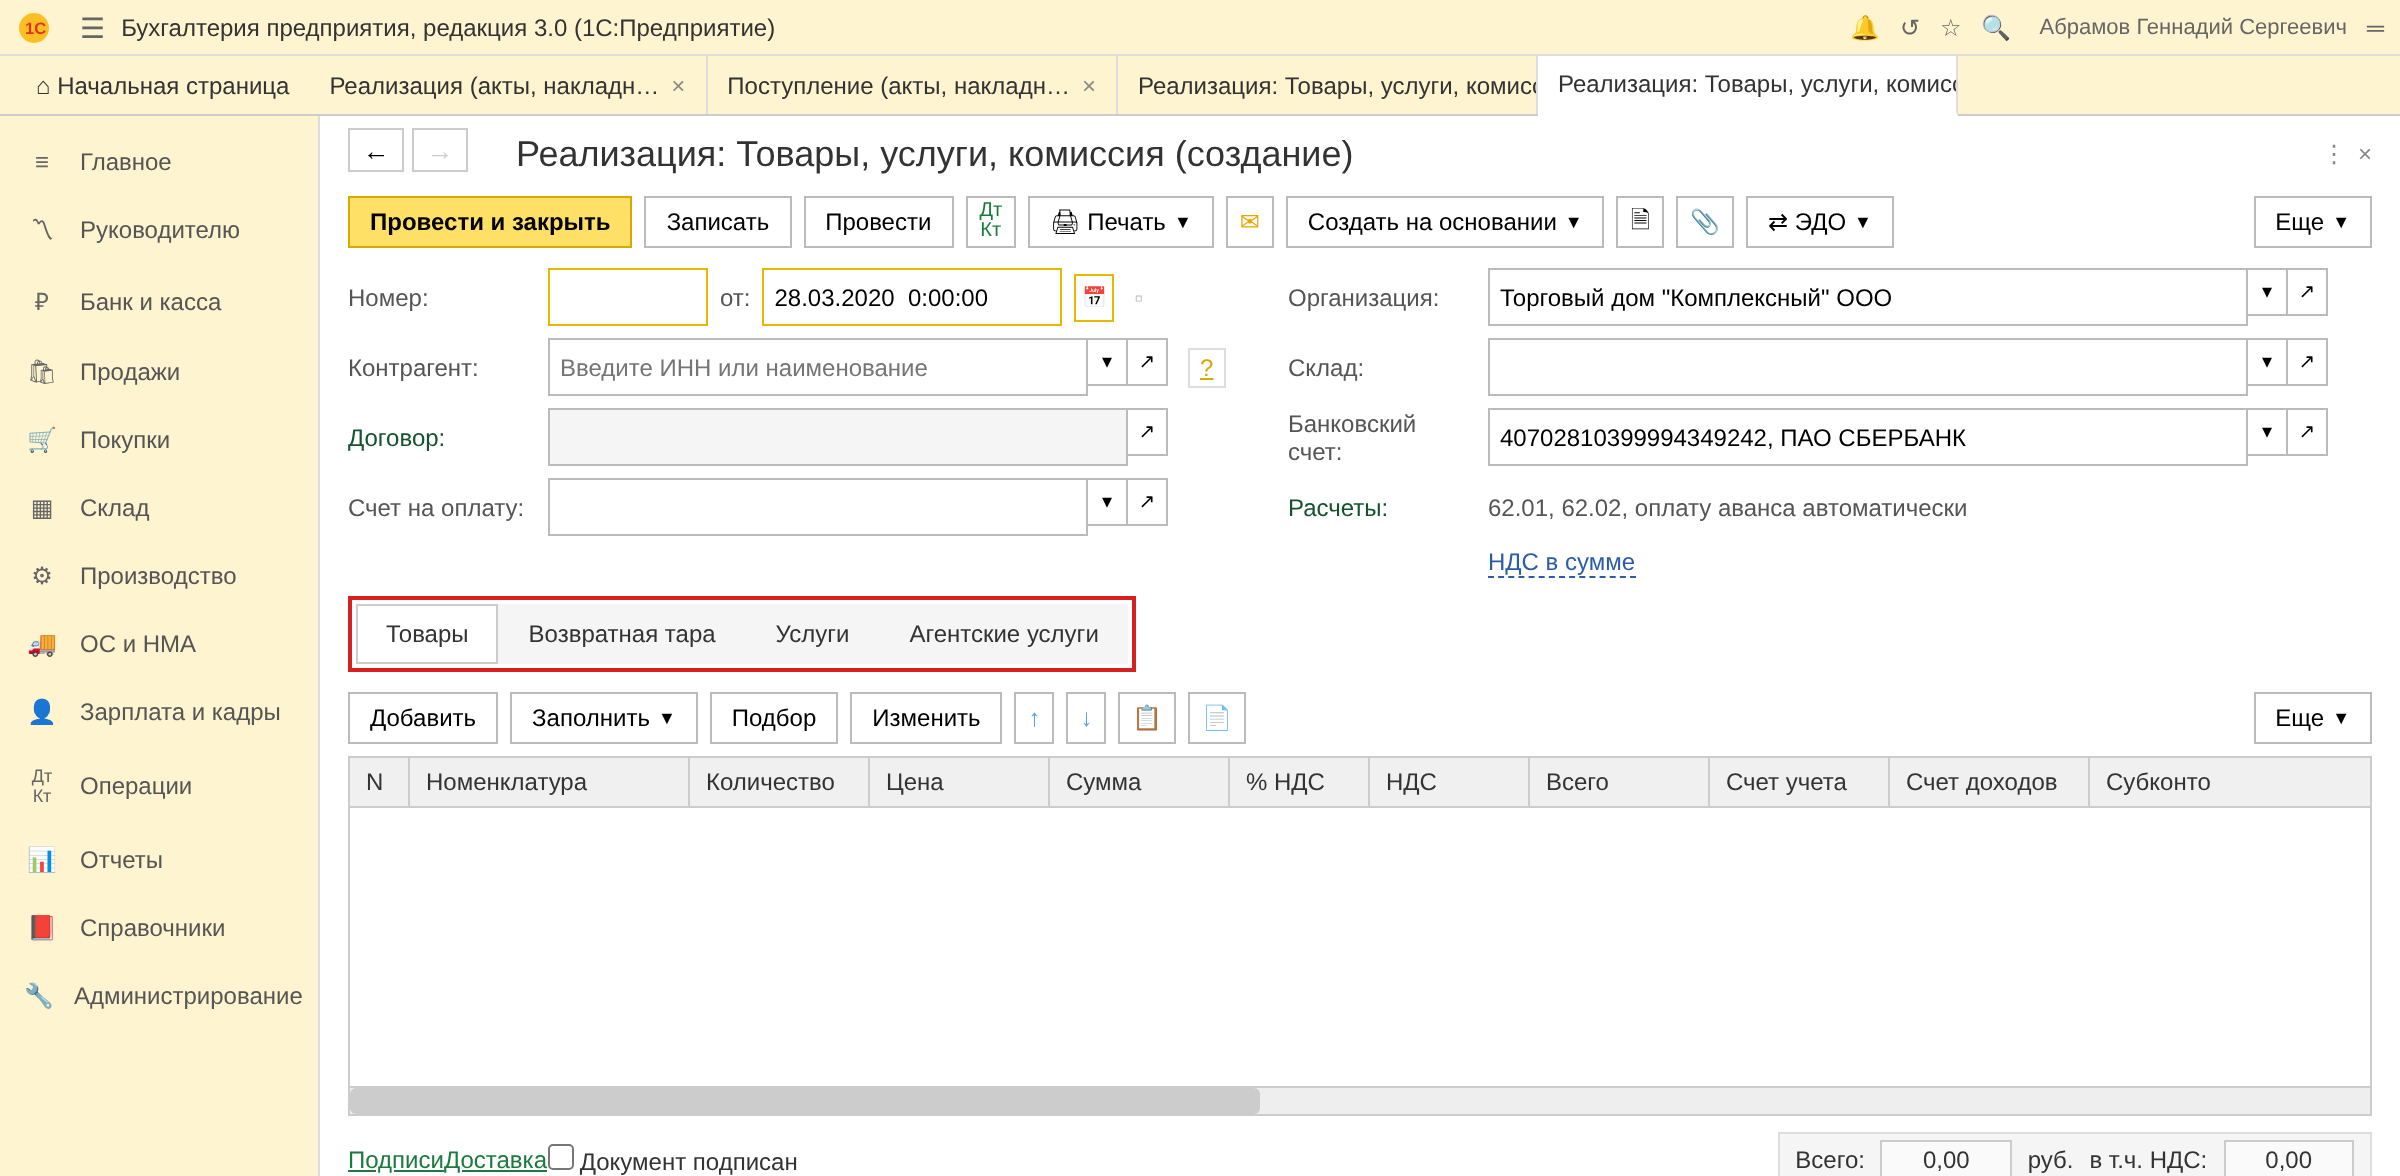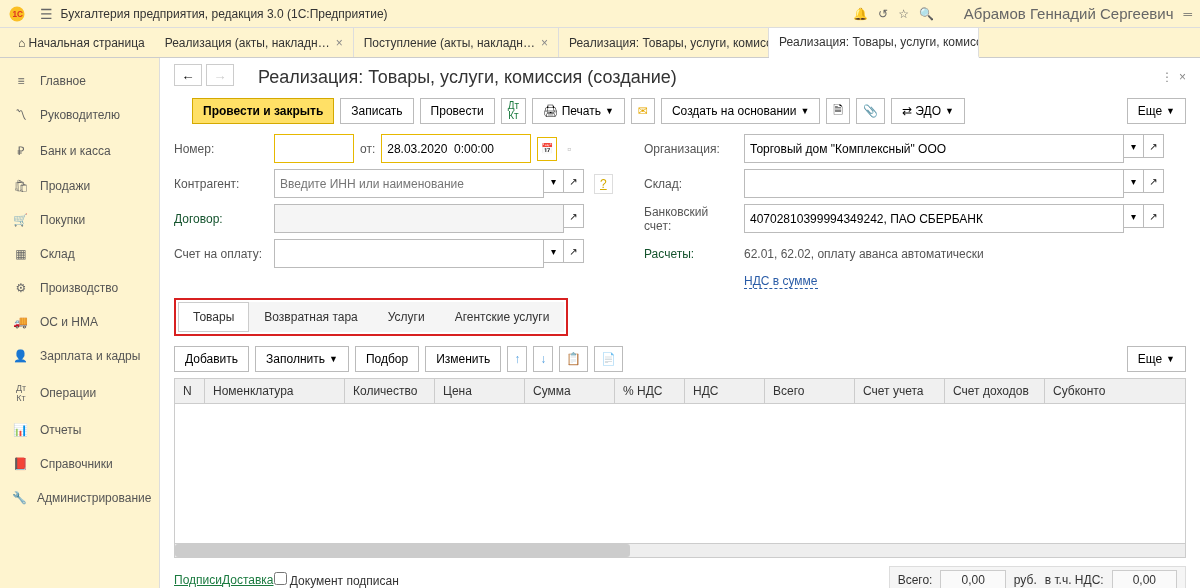--- a/index.html
+++ b/index.html
@@ -3,41 +3,41 @@
 <meta charset="utf-8">
 <style>
 * { box-sizing: border-box; margin: 0; padding: 0; }
 body { font-family: Arial, sans-serif; font-size: 12px; color: #333; background: #fff; width: 1200px; height: 588px; overflow: hidden; }
 .topbar { background: #fef4cf; height: 28px; display: flex; align-items: center; padding: 0 8px; border-bottom: 1px solid #ddd; }
 .logo { width: 24px; height: 18px; margin-right: 8px; }
 .hamburger { cursor: pointer; margin-right: 8px; color: #666; font-size: 14px; }
 .app-title { flex: 1; font-size: 12px; color: #333; }
 .topbar-icons { display: flex; gap: 10px; align-items: center; }
 .topbar-icons span { cursor: pointer; color: #666; }
-.user-name { font-size: 15px; color: #333; margin-left: 20px; }
+.user-name { font-size: 11px; color: #333; margin-left: 4px; }
 
 .tabbar { background: #fef4cf; height: 30px; display: flex; align-items: stretch; padding-left: 8px; border-bottom: 1px solid #ccc; }
 .home-btn { display: flex; align-items: center; padding: 0 10px; cursor: pointer; }
 .tab { display: flex; align-items: center; padding: 0 10px; border-right: 1px solid #ddd; background: #fef4cf; cursor: pointer; max-width: 210px; white-space: nowrap; overflow: hidden; }
 .tab.active { background: #fff; border-bottom: 2px solid #fff; margin-bottom: -1px; }
 .tab .close { margin-left: 6px; color: #888; cursor: pointer; }
 
 .main { display: flex; height: calc(100% - 58px); }
 .sidebar { width: 160px; background: #fef4cf; border-right: 1px solid #ddd; padding-top: 6px; }
 .sidebar-item { display: flex; align-items: center; padding: 10px 12px; cursor: pointer; color: #555; gap: 10px; }
 .sidebar-item .icon { width: 18px; text-align: center; color: #666; }
 
 .content { flex: 1; padding: 6px 14px; overflow: auto; position: relative; }
 .nav-arrows { display: flex; gap: 4px; align-items: center; margin-bottom: 4px; }
 .nav-arrows button { width: 28px; height: 22px; border: 1px solid #ccc; background: #fff; cursor: pointer; }
 .page-title { font-size: 18px; font-weight: normal; color: #333; margin-left: 24px; }
 .title-row { display: flex; align-items: center; }
 .title-right { margin-left: auto; display: flex; gap: 6px; color: #888; }
 
-.toolbar { display: flex; gap: 6px; margin: 8px 0 10px 18px; align-items: flex-end; flex-wrap: wrap; }
+.toolbar { display: flex; gap: 6px; margin: 8px 0 10px 0; align-items: flex-end; flex-wrap: wrap; }
 .btn { padding: 4px 10px; border: 1px solid #bbb; background: #fff; cursor: pointer; font-size: 12px; height: 26px; display: inline-flex; align-items: center; }
 .btn.primary { background: #ffe066; border-color: #d4a900; font-weight: bold; }
 .btn.icon-only { padding: 4px 6px; }
 .btn .caret { margin-left: 4px; font-size: 9px; }
 
 .form-grid { display: grid; grid-template-columns: 90px 310px 40px 90px 420px; gap: 6px 10px; align-items: center; margin-bottom: 6px; }
 .form-label { color: #555; font-size: 12px; }
 .form-label.disabled { color: #14532d; }
 .input-group { display: flex; }
 .input { border: 1px solid #bbb; padding: 3px 5px; font-size: 12px; height: 29px; background: #fff; }

